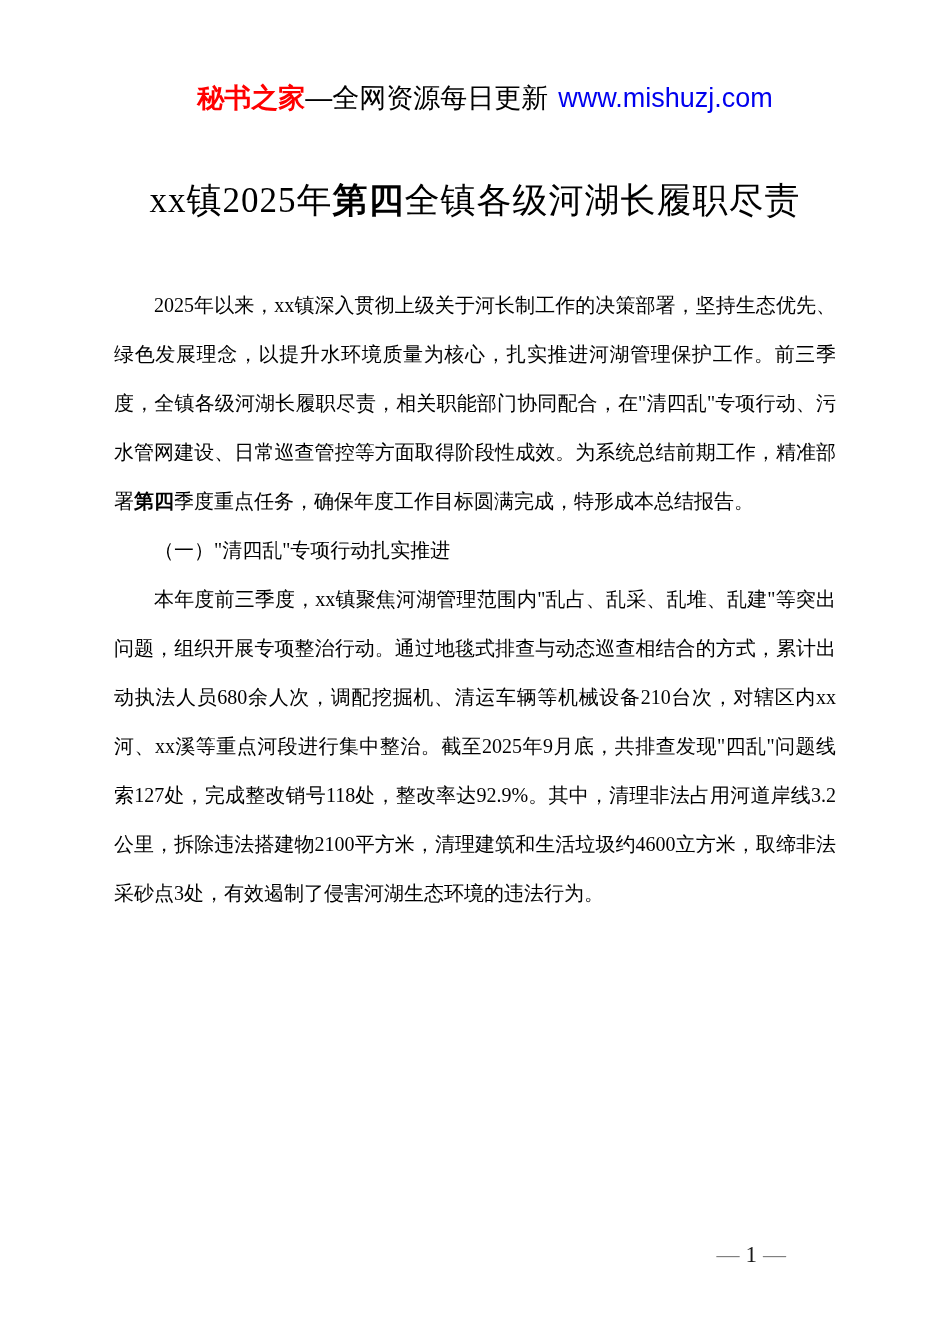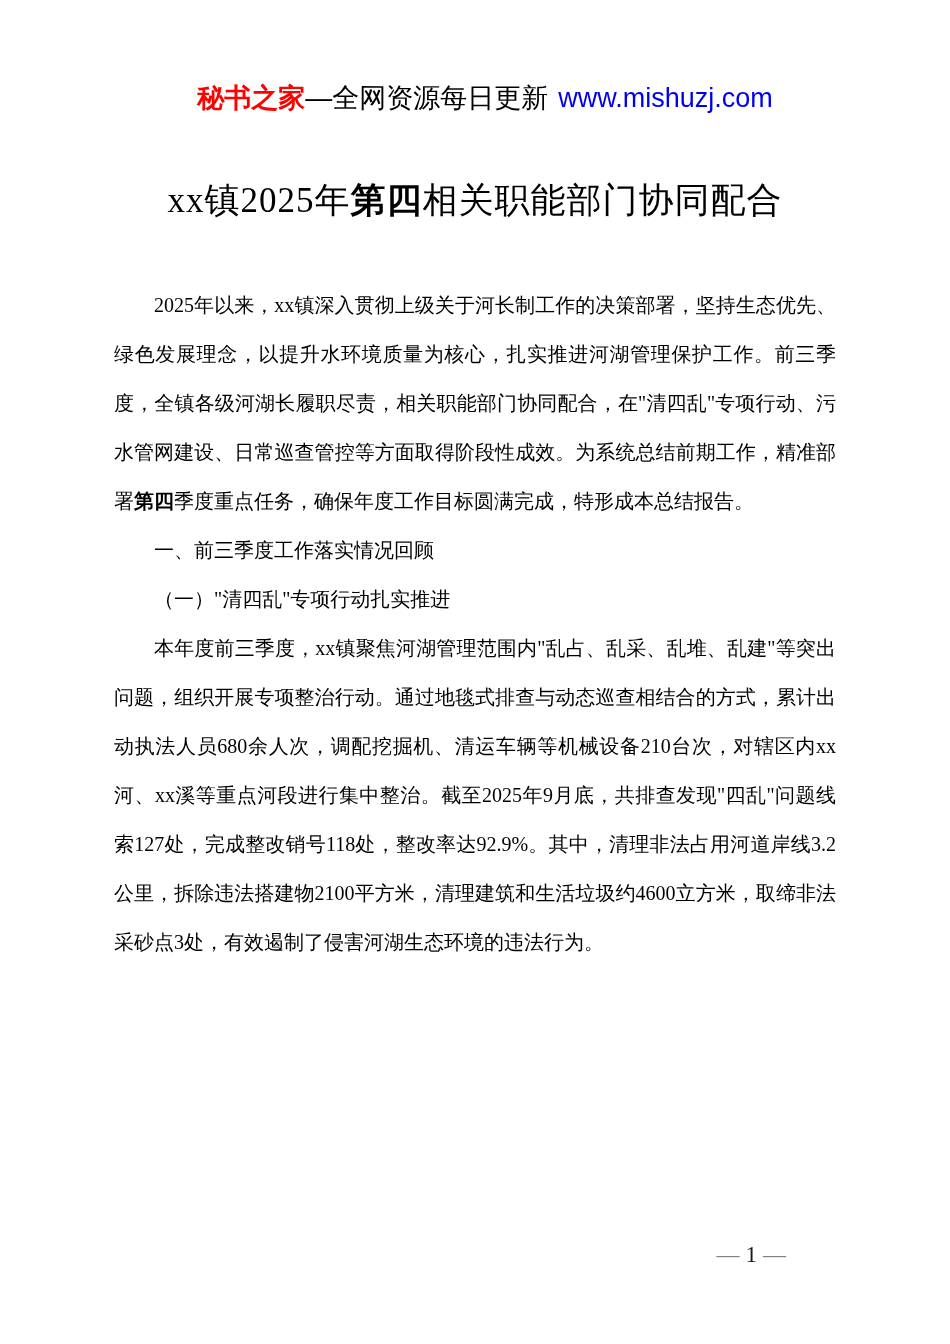--- a/index.html
+++ b/index.html
@@ -92,28 +92,27 @@
 </head>
 <body>
 
 <div class="page">
 
   <div class="site-header">
     <span class="brand-text">秘书之家</span><span class="header-tagline">—全网资源每日更新</span><span class="site-url">www.mishuzj.com</span>
   </div>
 
   <h1 class="doc-title">
-    <span>xx镇2025年</span><span class="title-emphasis">第四</span><span>相关职能部门协同配合</span>
+    <span>xx镇2025年</span><span class="title-emphasis">第四</span><span>全镇各级河湖长履职尽责</span>
   </h1>
 
   <div class="doc-body">
     <p>
       <span>2025年以来，xx镇深入贯彻上级关于河长制工作的决策部署，坚持生态优先、绿色发展理念，以提升水环境质量为核心，扎实推进河湖管理保护工作。前三季度，全镇各级河湖长履职尽责，相关职能部门协同配合，在"清四乱"专项行动、污水管网建设、日常巡查管控等方面取得阶段性成效。为系统总结前期工作，精准部署</span><span class="bold-emphasis">第四</span><span>季度重点任务，确保年度工作目标圆满完成，特形成本总结报告。</span>
     </p>
-    <p>一、前三季度工作落实情况回顾</p>
     <p>（一）"清四乱"专项行动扎实推进</p>
     <p>本年度前三季度，xx镇聚焦河湖管理范围内"乱占、乱采、乱堆、乱建"等突出问题，组织开展专项整治行动。通过地毯式排查与动态巡查相结合的方式，累计出动执法人员680余人次，调配挖掘机、清运车辆等机械设备210台次，对辖区内xx河、xx溪等重点河段进行集中整治。截至2025年9月底，共排查发现"四乱"问题线索127处，完成整改销号118处，整改率达92.9%。其中，清理非法占用河道岸线3.2公里，拆除违法搭建物2100平方米，清理建筑和生活垃圾约4600立方米，取缔非法采砂点3处，有效遏制了侵害河湖生态环境的违法行为。</p>
   </div>
 
   <div class="page-footer">
     <span class="footer-dash">—</span><span class="page-number">1</span><span class="footer-dash">—</span>
   </div>
 
 </div>
 

